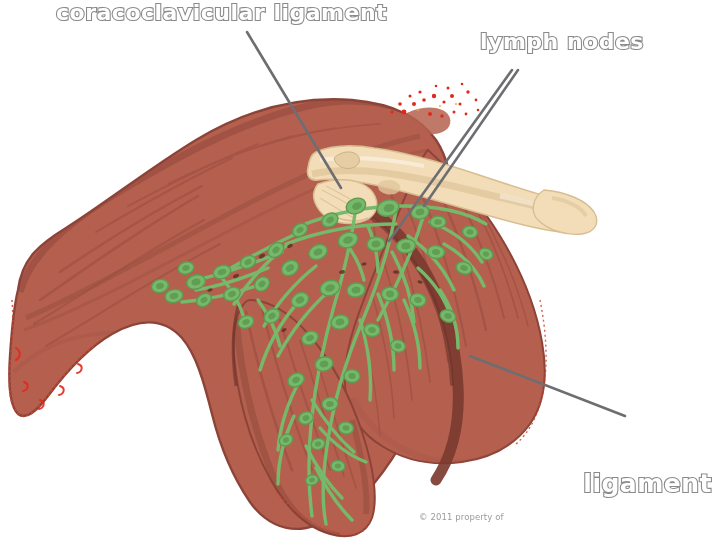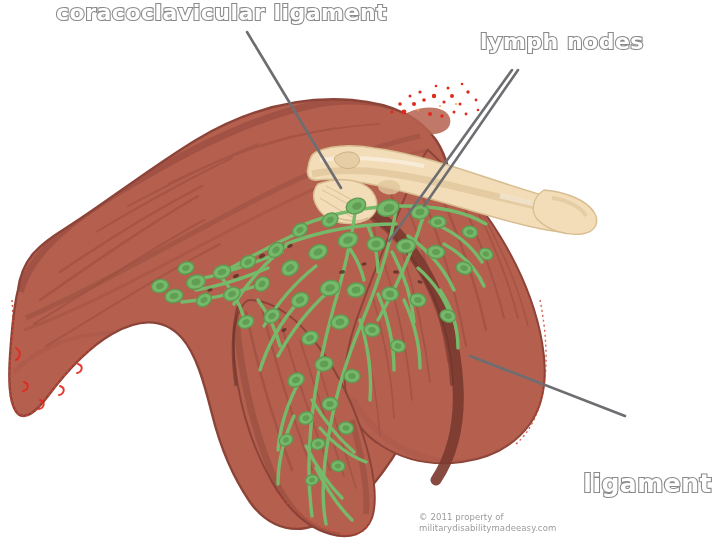--- a/index.html
+++ b/index.html
@@ -407,16 +407,15 @@
 
   <div class="label" id="lbl-lymph">lymph nodes</div>
 
   <div class="label" id="lbl-pect">
     <span>ligament</span>
     
   </div>
 
   <div id="watermark">
     <span>© 2011 property of</span>
-    <span>militarydisabilitymadeeasy.com</span>
   </div>
 
 </div>
 
 </body></html>

